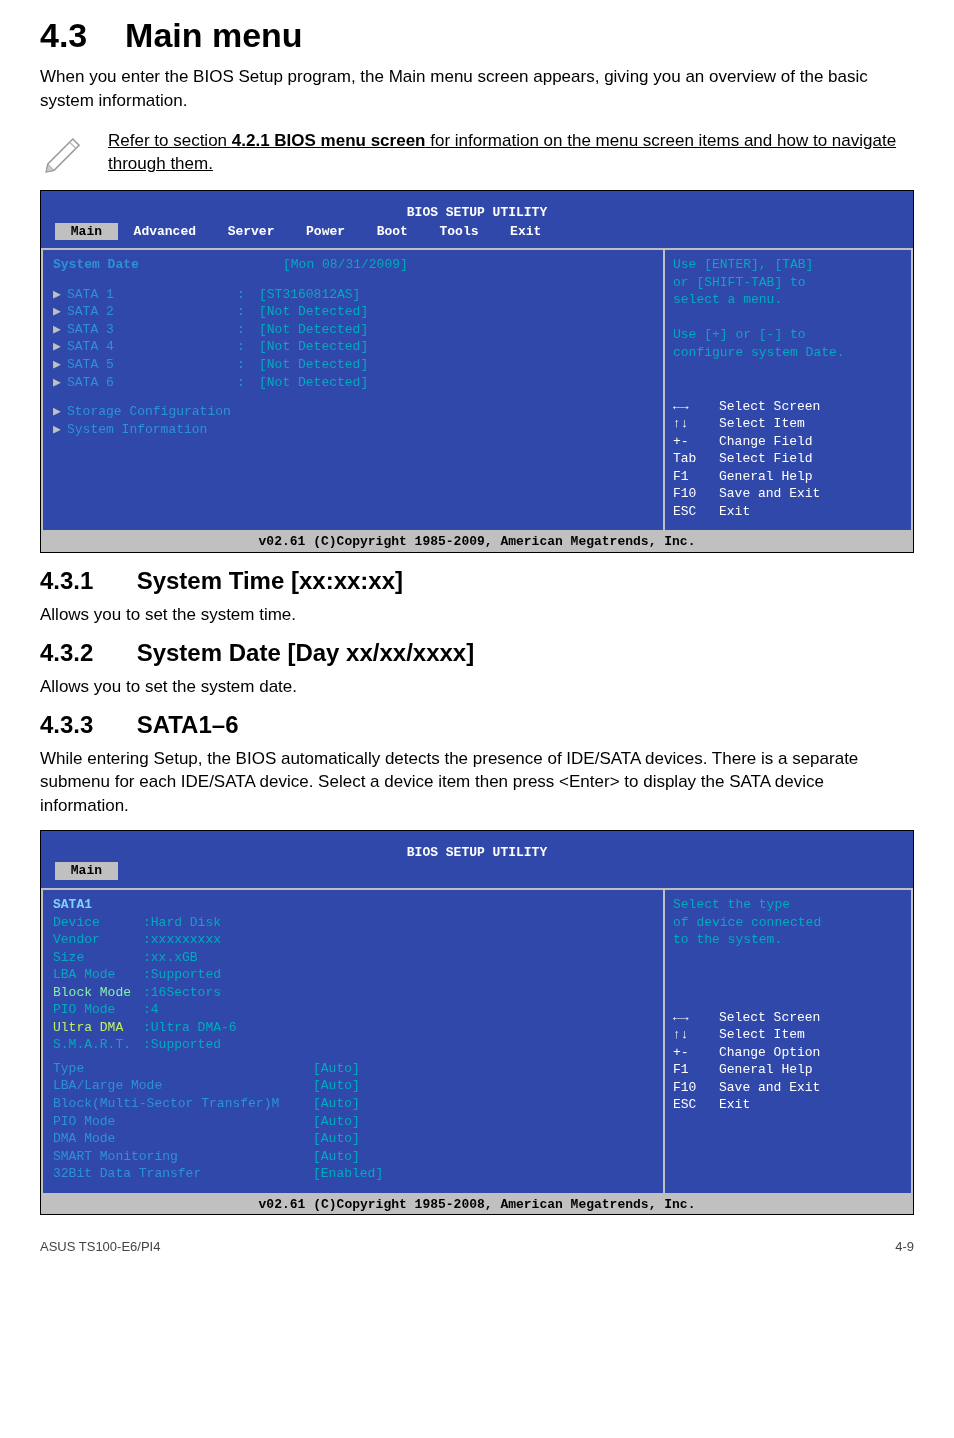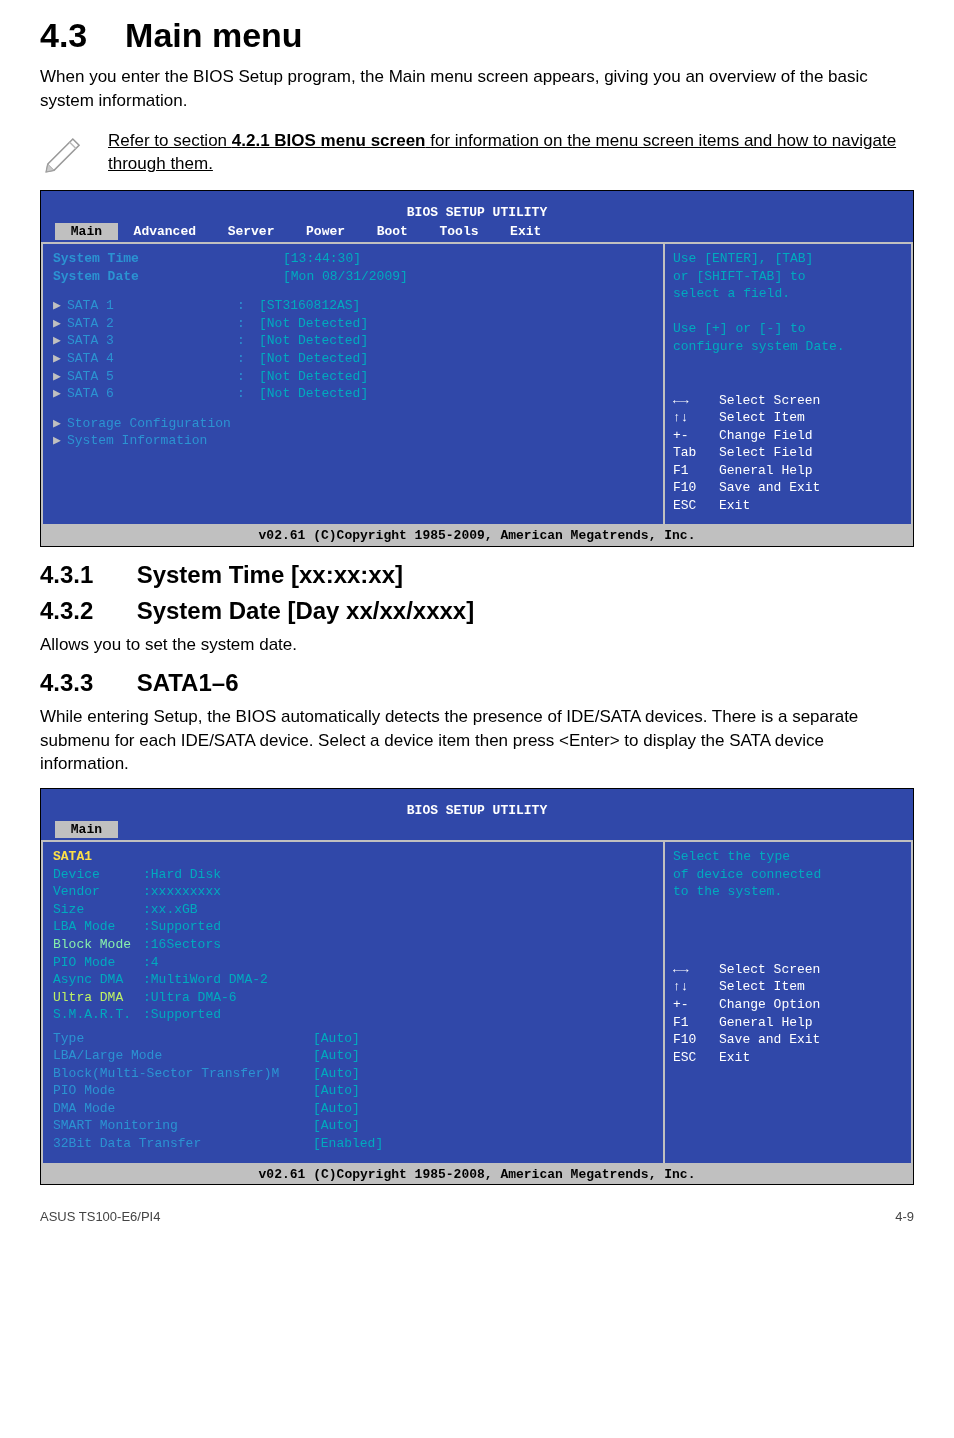--- a/index.html
+++ b/index.html
@@ -57,21 +57,21 @@
       text-align: center;
       color: #fff;
       padding: 13px 0 1px 0;
       font-weight: bold;
     }
     .bios-tabs {
       display: flex;
       gap: 0;
       font-weight: bold;
       padding-left: 14px;
-      padding-bottom: 2px;
+      padding-bottom: 8px;
     }
     .bios-tab {
       padding: 0 8px;
       white-space: pre;
     }
     .bios-tab.active {
       background: #c0c0c0;
       color: #000;
     }
     .bios-body {
@@ -180,24 +180,20 @@
       <span class="bios-tab"> Boot </span>
       <span>  </span>
       <span class="bios-tab"> Tools </span>
       <span>  </span>
       <span class="bios-tab"> Exit </span>
     </div>
   <div class="bios-body">
     <div class="bios-left">
       <div id="bios1-top">
           <div class="bios-row">
-            <span class="bios-label" style="min-width:230px;color:#2b93d2;font-weight:bold">System Time</span>
-            <span class="bios-value">[13:44:30]</span>
-          </div>
-          <div class="bios-row">
             <span class="bios-label" style="min-width:230px;color:#2b93d2;font-weight:bold">System Date</span>
             <span class="bios-value">[Mon 08/31/2009]</span>
           </div>
         </div>
       <div class="spacer12"></div>
       <div id="bios1-sata">
           <div class="bios-row">
             <span class="tri">▶</span>
             <span class="bios-label" style="min-width:170px">SATA 1</span>
             <span style="color:#2b93d2;width:22px">:</span>
@@ -243,21 +239,21 @@
           <div class="bios-row">
             <span class="tri">▶</span>
             <span class="bios-label">System Information</span>
           </div>
         </div>
     </div>
     <div class="bios-right">
       <div id="bios1-help">
           <div class="htext">Use [ENTER], [TAB]</div>
           <div class="htext">or [SHIFT-TAB] to</div>
-          <div class="htext">select a field.</div>
+          <div class="htext">select a menu.</div>
           <div class="htext">&nbsp;</div>
           <div class="htext">Use [+] or [-] to</div>
           <div class="htext">configure system Date.</div>
         </div>
       <div class="spacer12"></div>
         <div class="spacer12"></div>
         <div class="spacer12"></div>
       <div id="bios1-legend">
           <div class="legend-row">
             <span class="lkey">←→</span>
@@ -288,34 +284,35 @@
             <span>Exit</span>
           </div>
         </div>
     </div>
   </div>
   <div class="bios-footer">v02.61 (C)Copyright 1985-2009, American Megatrends, Inc.</div>
 </div>
 
 <div id="sections">
     <h2 class="section-title"><span class="secnum">4.3.1</span> System Time [xx:xx:xx]</h2>
+    <p class="body-text">Allows you to set the system time.</p>
     <h2 class="section-title"><span class="secnum">4.3.2</span> System Date [Day xx/xx/xxxx]</h2>
     <p class="body-text">Allows you to set the system date.</p>
     <h2 class="section-title"><span class="secnum">4.3.3</span> SATA1–6</h2>
     <p class="body-text">While entering Setup, the BIOS automatically detects the presence of IDE/SATA devices. There is a separate submenu for each IDE/SATA device. Select a device item then press &lt;Enter&gt; to display the SATA device information.</p>
   </div>
 
 <div class="bios-box">
   <div class="bios-title">BIOS SETUP UTILITY</div>
   <div class="bios-tabs" id="bios2-tabs">
       <span class="bios-tab active"> Main </span>
     </div>
   <div class="bios-body">
     <div class="bios-left">
-      <div style="color:#fde047;font-weight:bold">SATA1</div>
+      <div style="color:#7dd3fc;font-weight:bold">SATA1</div>
       <div id="bios2-info">
           <div class="bios-row">
             <span style="color:#00aabf;min-width:90px">Device</span>
             <span style="color:#00aabf">:Hard Disk</span>
           </div>
           <div class="bios-row">
             <span style="color:#00aabf;min-width:90px">Vendor</span>
             <span style="color:#00aabf">:xxxxxxxxx</span>
           </div>
           <div class="bios-row">
@@ -326,24 +323,20 @@
             <span style="color:#00aabf;min-width:90px">LBA Mode</span>
             <span style="color:#00aabf">:Supported</span>
           </div>
           <div class="bios-row">
             <span style="color:#86efac;min-width:90px">Block Mode</span>
             <span style="color:#00aabf">:16Sectors</span>
           </div>
           <div class="bios-row">
             <span style="color:#00aabf;min-width:90px">PIO Mode</span>
             <span style="color:#00aabf">:4</span>
-          </div>
-          <div class="bios-row">
-            <span style="color:#00aabf;min-width:90px">Async DMA</span>
-            <span style="color:#00aabf">:MultiWord DMA-2</span>
           </div>
           <div class="bios-row">
             <span style="color:#bef264;min-width:90px">Ultra DMA</span>
             <span style="color:#00aabf">:Ultra DMA-6</span>
           </div>
           <div class="bios-row">
             <span style="color:#00aabf;min-width:90px">S.M.A.R.T.</span>
             <span style="color:#00aabf">:Supported</span>
           </div>
         </div>

